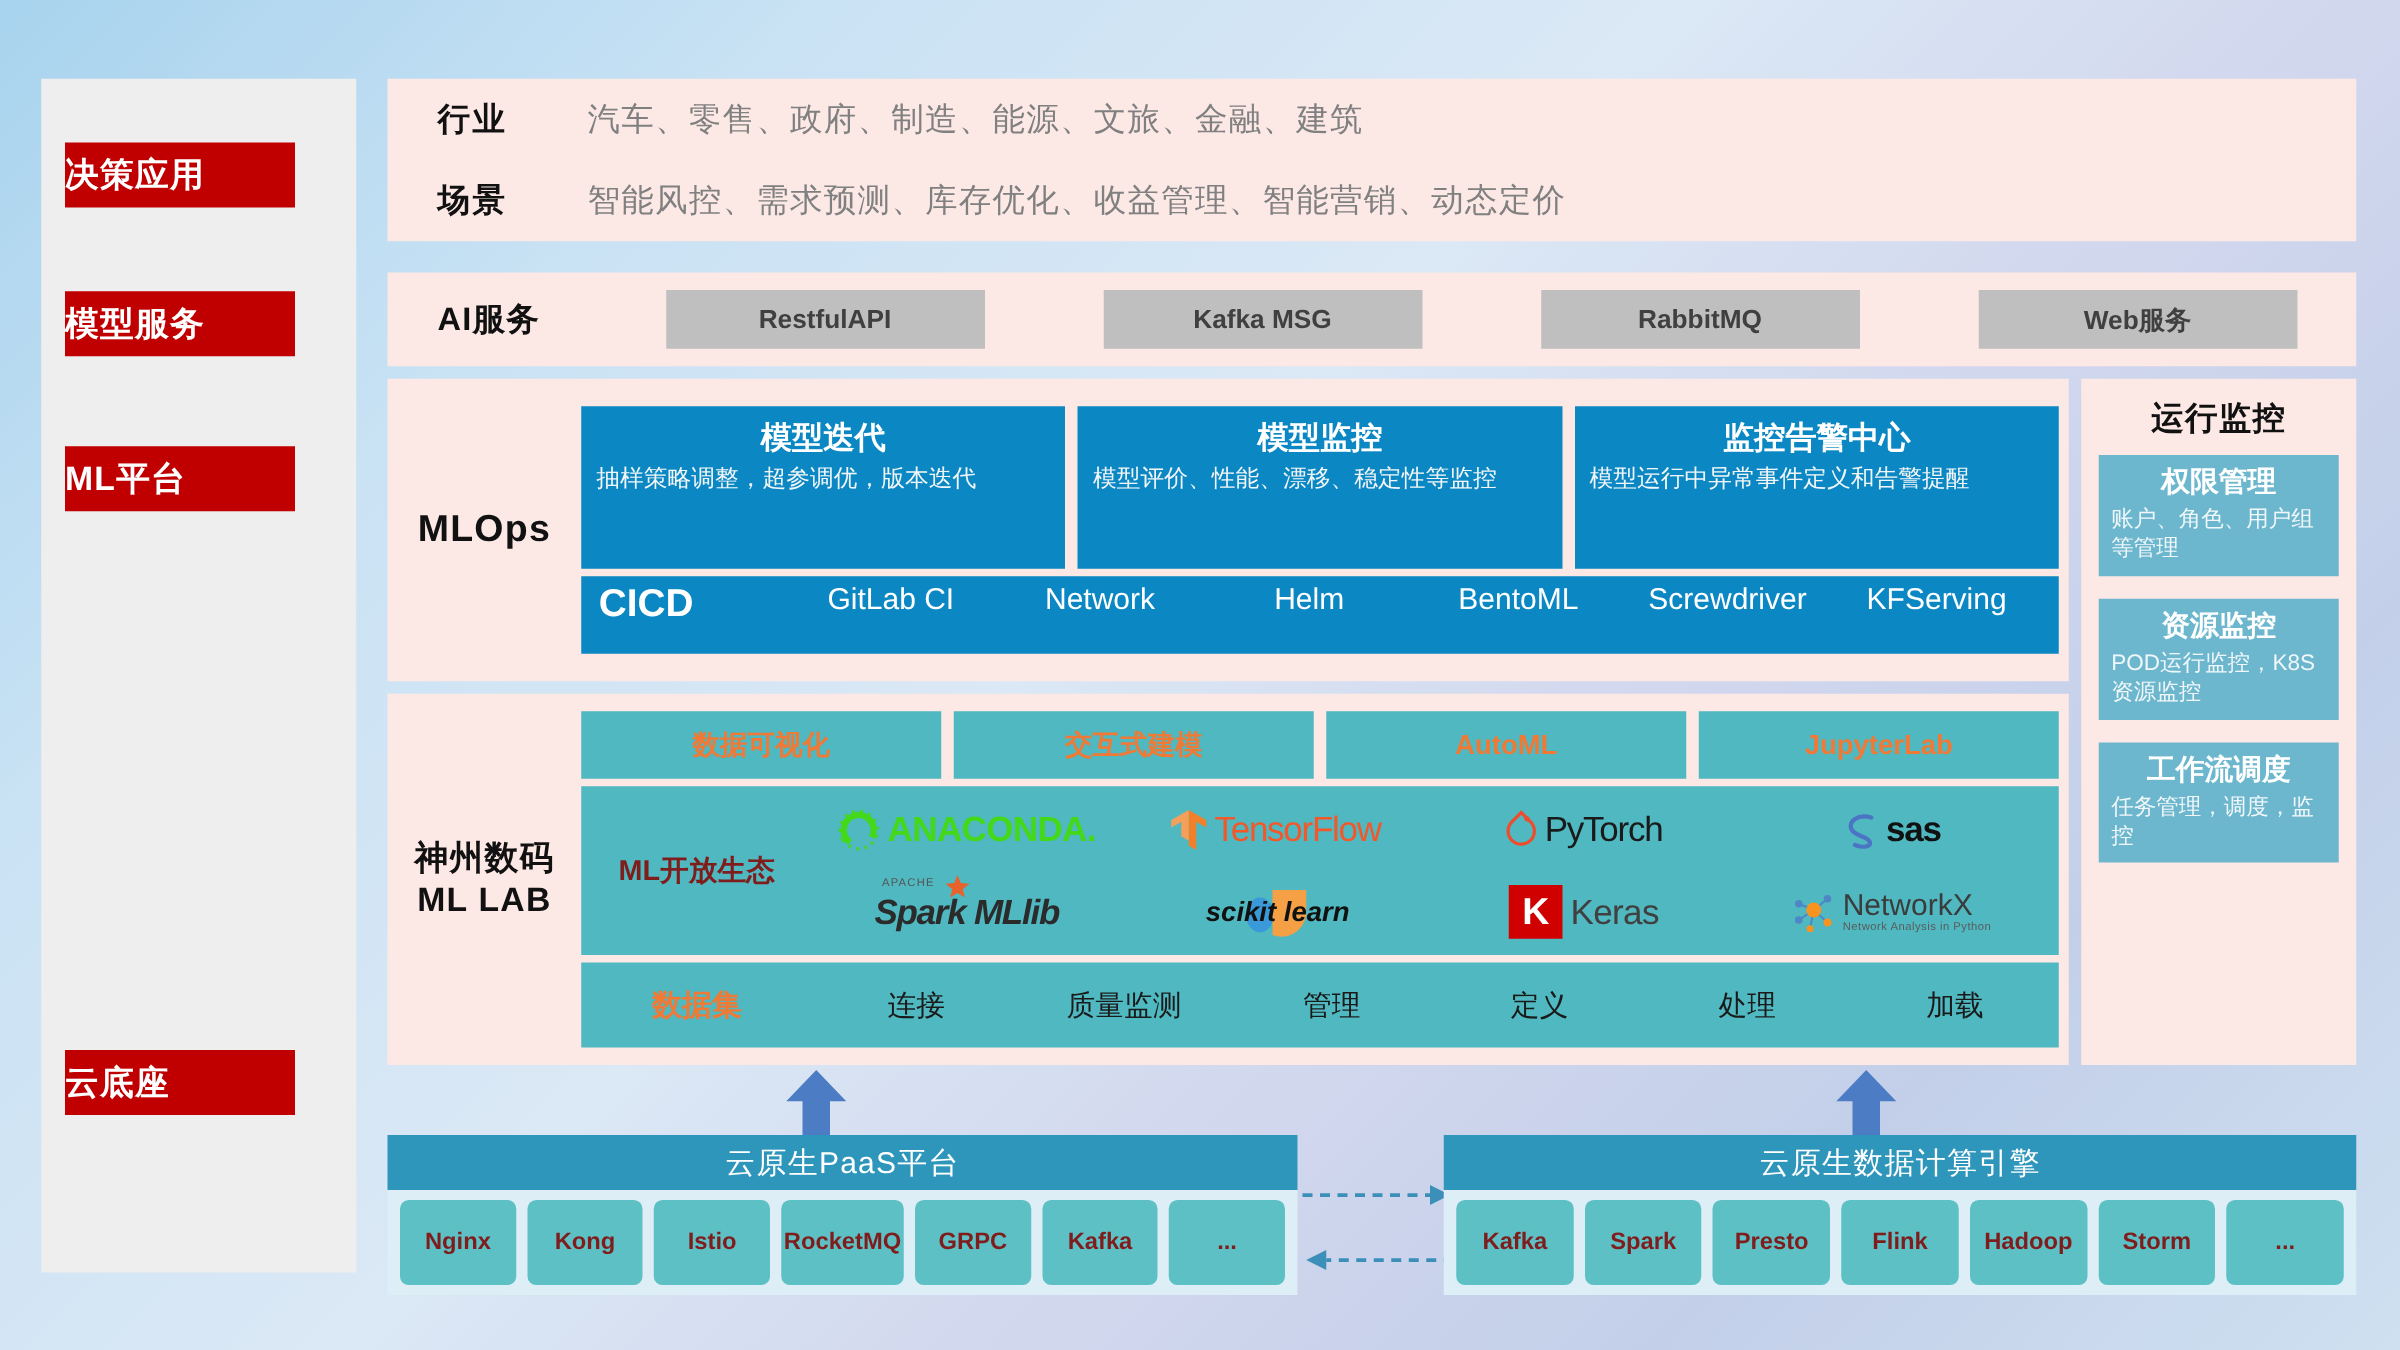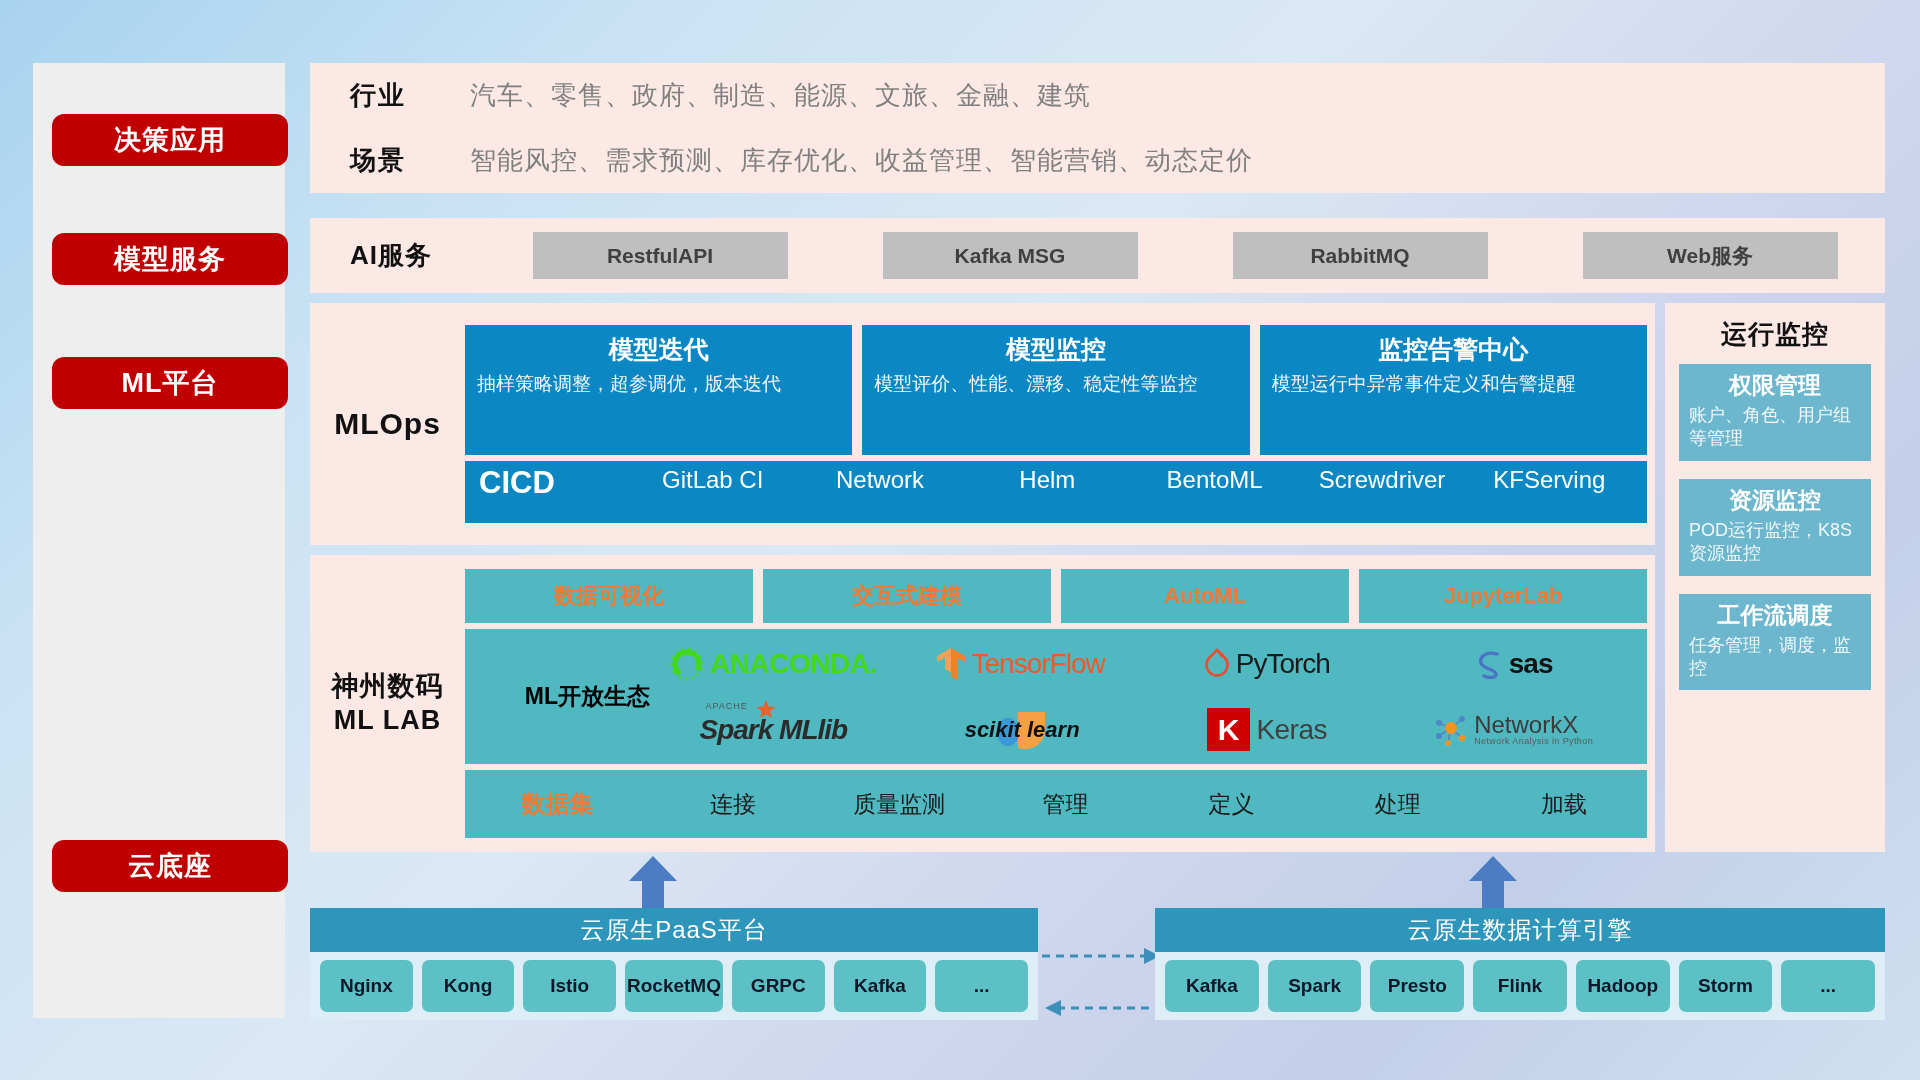--- a/index.html
+++ b/index.html
@@ -10,24 +10,24 @@
     position: relative;
     overflow: hidden;
   }
 
   
   #sidebar {
     position: absolute; left: 33px; top: 63px; width: 252px; height: 955px;
     background: #eeeeee;
   }
   .pill {
-    position: absolute; left: 19px; width: 236px; height: 52px;
-    background: #c00000; border-radius: 12px;
+    position: absolute; left: 19px; width: 184px; height: 52px;
+    background: #c00000; border-radius: 0;
     color: #fff; font-weight: bold; font-size: 27px;
-    display: flex; align-items: center; justify-content: center;
+    display: flex; align-items: center; 
     letter-spacing: 1px;
   }
   #pill-0 { top: 51px; }
   #pill-1 { top: 170px; }
   #pill-2 { top: 294px; }
   #pill-3 { top: 514px; }
   #pill-4 { top: 777px; }
 
   
   .panel { position: absolute; background: #fce9e6; }
@@ -107,21 +107,21 @@
   .tool-tab {
     flex: 1; height: 54px; background: #4fb8c0; color: #f07a35;
     font-size: 22px; font-weight: bold;
     display: flex; align-items: center; justify-content: center;
   }
   .eco-box {
     background: #4fb8c0; height: 135px; display: flex; align-items: center;
     margin-bottom: 6px;
   }
   .eco-label {
-    width: 185px; text-align: right; color: #000000;
+    width: 185px; text-align: center; color: #7f1d1d;
     font-size: 23px; font-weight: bold; flex-shrink: 0;
   }
   .eco-logos { flex: 1; display: flex; flex-direction: column;
                justify-content: center; gap: 2px; padding-right: 10px; }
   .logo-row { display: flex; align-items: center; height: 64px; }
   .logo-cell { flex: 1; display: flex; align-items: center; justify-content: center; gap: 6px; }
 
   .ds-bar {
     background: #4fb8c0; height: 68px; display: flex; align-items: center;
   }
@@ -135,22 +135,22 @@
   #cloud-data { left: 1155px; top: 908px; width: 730px; }
   .cloud-hdr {
     background: #2f96bb; color: #fff; height: 44px; font-size: 24px;
     display: flex; align-items: center; justify-content: center;
     letter-spacing: 1px;
   }
   .cloud-body {
     background: #ddeef7; padding: 8px 10px; display: flex; gap: 9px;
   }
   .cloud-chip {
-    flex: 1; height: 52px; background: #5cc0c4; border-radius: 7px;
-    color: #0f172a; font-size: 19px; font-weight: bold;
+    flex: 1; height: 68px; background: #5cc0c4; border-radius: 7px;
+    color: #7f1d1d; font-size: 19px; font-weight: bold;
     display: flex; align-items: center; justify-content: center;
     text-align: center; line-height: 1.05; padding: 0 2px;
   }
 
   .up-arrow { position: absolute; }
   #arrow-left  { left: 625px; top: 856px; }
   #arrow-right { left: 1465px; top: 856px; }
 
   #dash-arrows { position: absolute; left: 1040px; top: 946px; }
   .lg-txt { font-size: 28px; line-height: 1; white-space: nowrap; }

